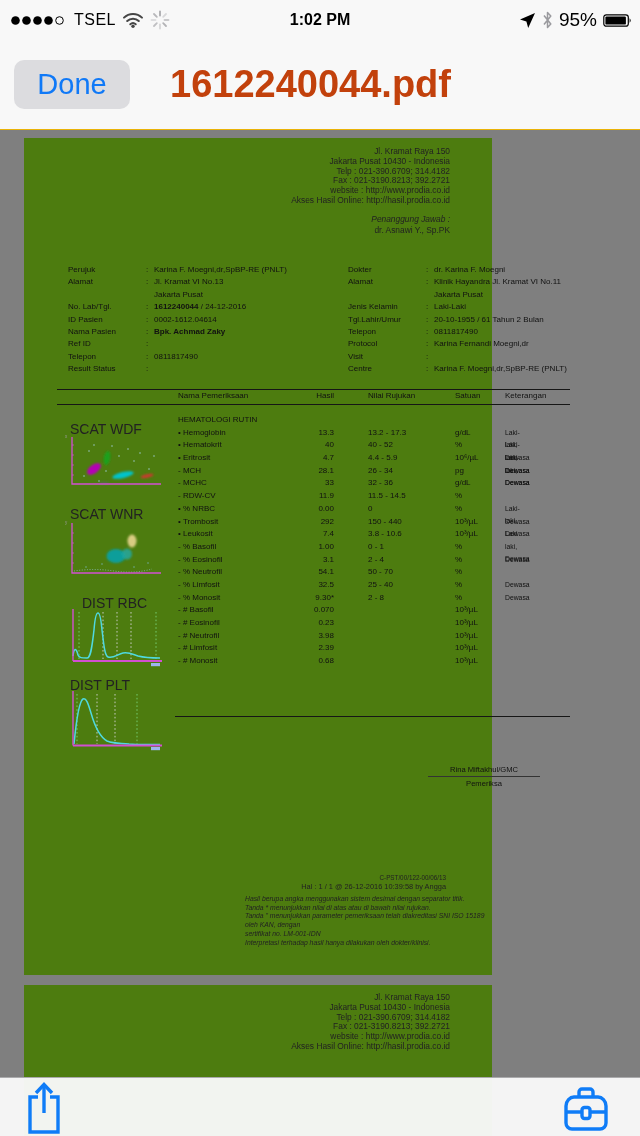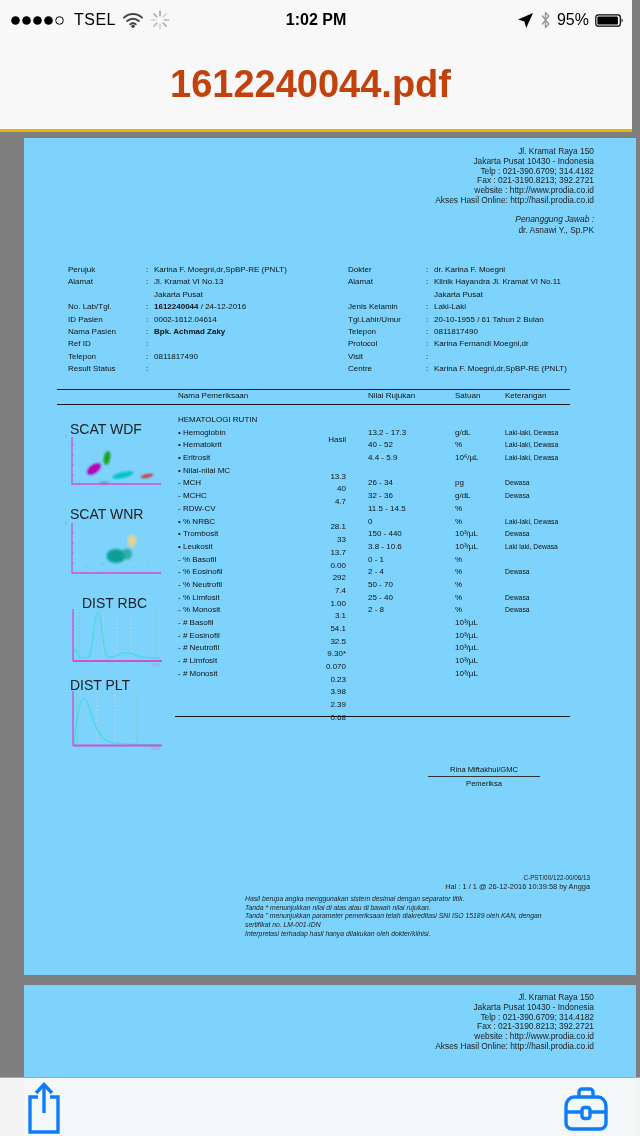--- a/index.html
+++ b/index.html
@@ -1,34 +1,34 @@
 <!DOCTYPE html>
 <html><head>
 <meta charset="utf-8">
 <style>
   html,body{margin:0;padding:0;background:#444;}
   .app{position:relative;width:640px;height:1136px;background:#7f7f7f;overflow:hidden;
        font-family:"Liberation Sans",sans-serif;-webkit-font-smoothing:antialiased;}
   
-  .chrome-top{position:absolute;left:0;top:0;right:8px;height:129px;background:#f8f8f8;
-              border-bottom:3px solid #eab308;z-index:5;}
+  .chrome-top{position:absolute;left:0;top:0;right:0;height:129px;background:#f8f8f8;
+              border-bottom:1px solid #eab308;z-index:5;}
   .statusbar{position:absolute;left:0;top:0;right:0;height:40px;display:flex;align-items:center;}
   .sb-left{position:absolute;left:10px;top:0;height:40px;display:flex;align-items:center;gap:6px;}
   .sb-carrier{font-size:16px;color:#000;letter-spacing:.5px;font-weight:500;}
   .sb-time{position:absolute;left:0;right:0;top:0;height:40px;display:flex;align-items:center;
            justify-content:center;font-size:16px;font-weight:700;color:#000;}
   .sb-right{position:absolute;right:8px;top:0;height:40px;display:flex;align-items:center;gap:6px;}
-  .sb-batt-pct{font-size:16px;font-weight:500;color:#000;}
+  .sb-batt-pct{font-size:19px;font-weight:500;color:#000;}
   
   .done-btn{position:absolute;left:14px;top:60px;width:116px;height:49px;background:#dcdcdf;
             border:none;border-radius:10px;color:#1079f7;font-size:29px;
             font-family:"Liberation Sans",sans-serif;display:flex;align-items:center;justify-content:center;}
   .nav-title{position:absolute;left:170px;top:63px;font-size:38px;font-weight:700;color:#c2410c;}
   
-  .page{position:absolute;left:24px;width:612px;background:#7dd3fc;color:#1a1a1a;}
+  .page{position:absolute;left:24px;width:468px;background:#4d7c0f;color:#1a1a1a;}
   .page1{top:138px;height:837px;}
   .page2{top:985px;height:151px;overflow:hidden;}
   .addr{position:absolute;top:9px;right:42px;text-align:right;font-size:8.4px;line-height:9.8px;color:#222;}
   .resp{position:absolute;top:76px;right:42px;text-align:right;font-size:8.4px;line-height:11px;color:#222;}
   .resp .lab{font-style:italic;}
   
   .info-col{position:absolute;top:126px;font-size:8px;line-height:12.4px;color:#111;}
   .info-left{left:36px;width:282px;}
   .info-right{left:316px;width:276px;}
   .irow{display:flex;}
@@ -39,21 +39,21 @@
   .ival b{font-weight:700;}
   
   .rule{position:absolute;height:1.4px;background:#161616;}
   .th-line1{left:33px;top:251px;width:513px;}
   .th-line2{left:33px;top:266px;width:513px;}
   .end-line{left:151px;top:578px;width:395px;}
   .thead{position:absolute;left:0;top:253px;right:0;font-size:8px;color:#111;}
   .tbody{position:absolute;left:0;top:276px;right:0;}
   .trow{position:relative;height:12.7px;line-height:12.6px;font-size:8px;color:#111;}
   .c-name{position:absolute;left:154px;white-space:pre;}
-  .c-hasil{position:absolute;left:252px;width:70px;text-align:right;margin-top:44px;}
+  .c-hasil{position:absolute;left:240px;width:70px;text-align:right;}
   .c-ruj{position:absolute;left:344px;}
   .c-sat{position:absolute;left:431px;}
   .c-ket{position:absolute;left:481px;font-size:6.8px;}
   
   .chart-label{position:absolute;font-size:14px;color:#222;}
   .psvg{position:absolute;}
   
   .signature{position:absolute;left:404px;top:627px;width:112px;text-align:center;font-size:7.6px;color:#111;}
   .sig-name{padding-bottom:2px;border-bottom:1px solid #333;}
   .sig-role{padding-top:1.5px;}
@@ -115,20 +115,21 @@
           <path d="M2,4.5 L8.8,13 L5.5,16.4 V1.6 L8.8,5 L2,13.5" fill="none" stroke="#9a9a9e" stroke-width="1.5" stroke-linejoin="round"></path>
         </svg>
         <span class="sb-batt-pct">95%</span>
         <svg width="29" height="13" viewBox="0 0 29 13">
           <rect x="0.8" y="0.8" width="24.5" height="11.4" rx="2.5" fill="none" stroke="#000" stroke-width="1.2"></rect>
           <rect x="2.4" y="2.4" width="20.5" height="8.2" rx="1.2" fill="#000"></rect>
           <path d="M26.6,4.2 a3,3 0 0 1 0,4.6 Z" fill="#000"></path>
         </svg>
       </div>
     </div>
+    <button class="done-btn">Done</button>
     <div class="nav-title">1612240044.pdf</div>
   </div>
 
   <div>
 
     <div class="page page1">
 
       <div class="addr">
 
           <div>Jl. Kramat Raya 150</div>
@@ -291,48 +292,41 @@
           </div>
 
           <div class="trow">
             <span class="c-name">• Eritrosit</span>
             <span class="c-hasil">4.7</span>
             <span class="c-ruj">4.4 - 5.9</span>
             <span class="c-sat">10⁶/µL</span>
             <span class="c-ket">Laki-laki, Dewasa</span>
           </div>
 
-          <div class="trow">
-            <span class="c-name">• Nilai-nilai MC</span>
-            <span class="c-hasil"></span>
-            <span class="c-ruj"></span>
-            <span class="c-sat"></span>
-            <span class="c-ket"></span>
-          </div>
 
 
           <div class="trow">
             <span class="c-name">- MCH</span>
             <span class="c-hasil">28.1</span>
             <span class="c-ruj">26 - 34</span>
             <span class="c-sat">pg</span>
             <span class="c-ket">Dewasa</span>
           </div>
 
           <div class="trow">
             <span class="c-name">- MCHC</span>
             <span class="c-hasil">33</span>
             <span class="c-ruj">32 - 36</span>
             <span class="c-sat">g/dL</span>
             <span class="c-ket">Dewasa</span>
           </div>
 
           <div class="trow">
             <span class="c-name">- RDW-CV</span>
-            <span class="c-hasil">13.7</span>
+            <span class="c-hasil">11.9</span>
             <span class="c-ruj">11.5 - 14.5</span>
             <span class="c-sat">%</span>
             <span class="c-ket"></span>
           </div>
 
           <div class="trow">
             <span class="c-name">• % NRBC</span>
             <span class="c-hasil">0.00</span>
             <span class="c-ruj">0</span>
             <span class="c-sat">%</span>

